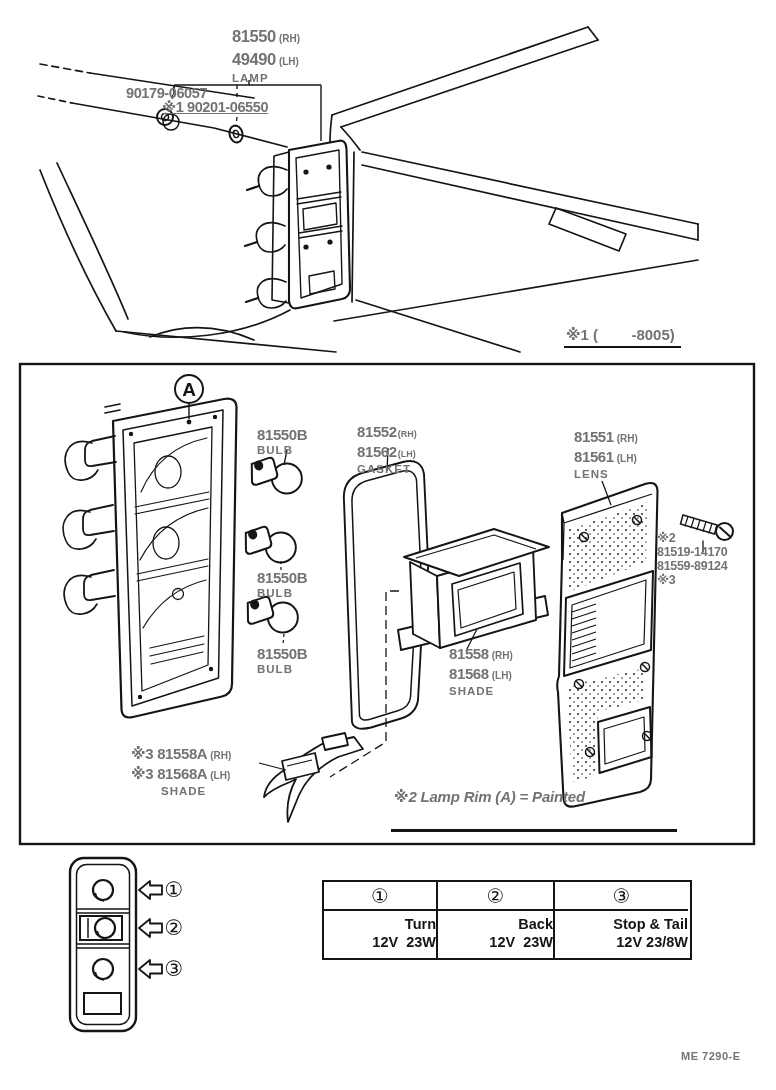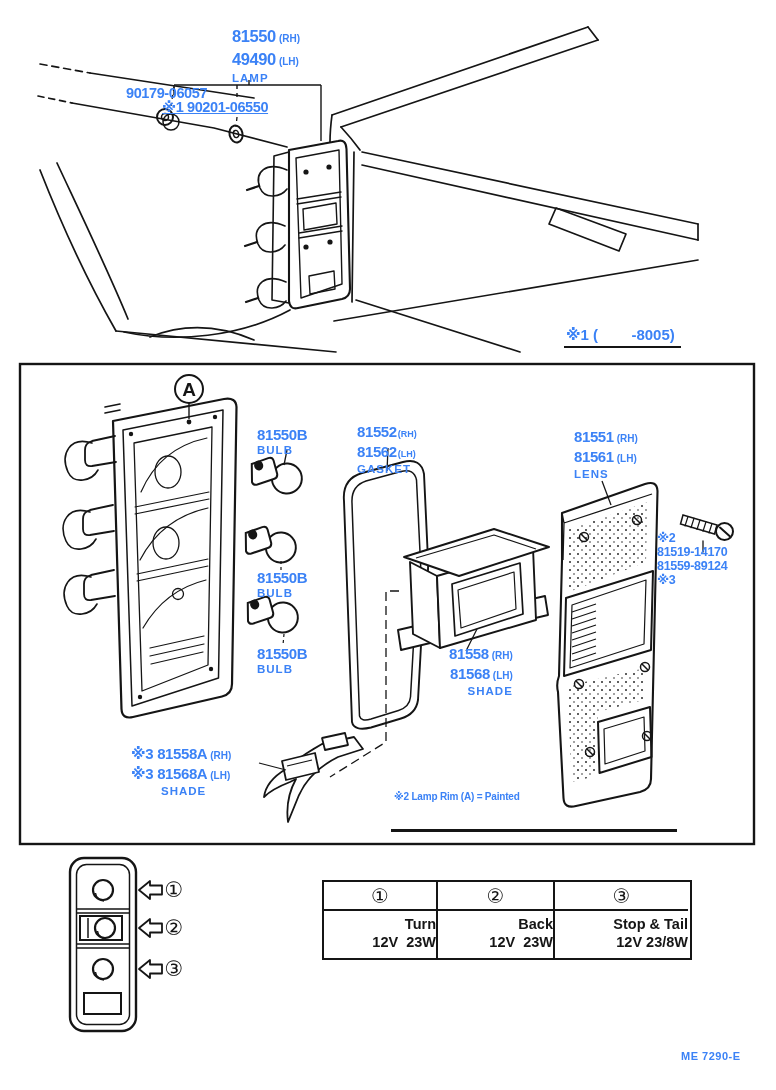--- a/index.html
+++ b/index.html
@@ -3,29 +3,29 @@
 <meta charset="utf-8">
 <style>
   html,body{margin:0;padding:0;background:#e8e8e8;}
   .stage{
     position:relative;width:776px;height:1090px;background:#ffffff;
     font-family:"Liberation Sans","DejaVu Sans",sans-serif;color:#151515;
     overflow:hidden;margin:0 auto;
   }
   svg{font-family:"Liberation Sans","DejaVu Sans",sans-serif;}
   .art{position:absolute;left:0;top:0;}
-  .lbl{position:absolute;font-weight:700;white-space:nowrap;line-height:1.2;color:#3b82f6;}
+  .lbl{position:absolute;font-weight:700;white-space:nowrap;line-height:1.2;color:#737373;}
   .pn{font-size:16.5px;letter-spacing:-0.4px;display:block;line-height:20px;}
   .pn-mid{font-size:15px;letter-spacing:-0.4px;display:block;line-height:18px;}
   .side{font-size:10px;letter-spacing:0;margin-left:3px;}
   .side-tight{font-size:9px;letter-spacing:0;margin-left:1px;}
   .cap{font-size:11.5px;letter-spacing:1px;display:block;line-height:13px;}
   .small-line{font-size:12.5px;letter-spacing:-0.3px;display:block;line-height:14px;}
   .mark{font-size:15px;margin-right:4px;}
-  .note-line{font-size:10px;letter-spacing:-0.2px;display:block;line-height:19.5px;}
+  .note-line{font-size:15px;letter-spacing:-0.2px;display:block;line-height:19.5px;font-style:italic;}
   .range-note{font-size:15px;border-bottom:2.2px solid #151515;padding:0 6px 2px 2px;}
   .underbar{position:absolute;background:#151515;}
   .spec-table{
     position:absolute;left:322px;top:880px;width:370px;
     border:2.2px solid #151515;display:grid;
     grid-template-columns:114px 117px 133px;background:#fff;box-sizing:border-box;
   }
   .spec-head{
     border-bottom:2px solid #151515;text-align:center;
     font-size:20px;line-height:22px;padding:3px 0 2px 0;font-weight:400;
@@ -285,21 +285,21 @@
     <span class="cap">LENS</span>
   </div>
 
   <div class="lbl" style="left:657px;top:531px;">
     <span class="small-line">※2</span>
     <span class="small-line">81519-14170</span>
     <span class="small-line">81559-89124</span>
     <span class="small-line">※3</span>
   </div>
 
-  <div class="lbl" style="left:449px;top:645px;text-align:right;">
+  <div class="lbl" style="left:449px;top:645px;">
     <span class="pn-mid"><span>81558</span><span class="side">(RH)</span></span>
     <span class="pn-mid"><span>81568</span><span class="side">(LH)</span></span>
     <span class="cap">SHADE</span>
   </div>
 
   <div class="lbl" style="left:131px;top:745px;">
     <span class="pn-mid"><span class="mark">※3</span><span>81558A</span><span class="side">(RH)</span></span>
     <span class="pn-mid"><span class="mark">※3</span><span>81568A</span><span class="side">(LH)</span></span>
     <span class="cap" style="margin-left:30px;">SHADE</span>
   </div>

